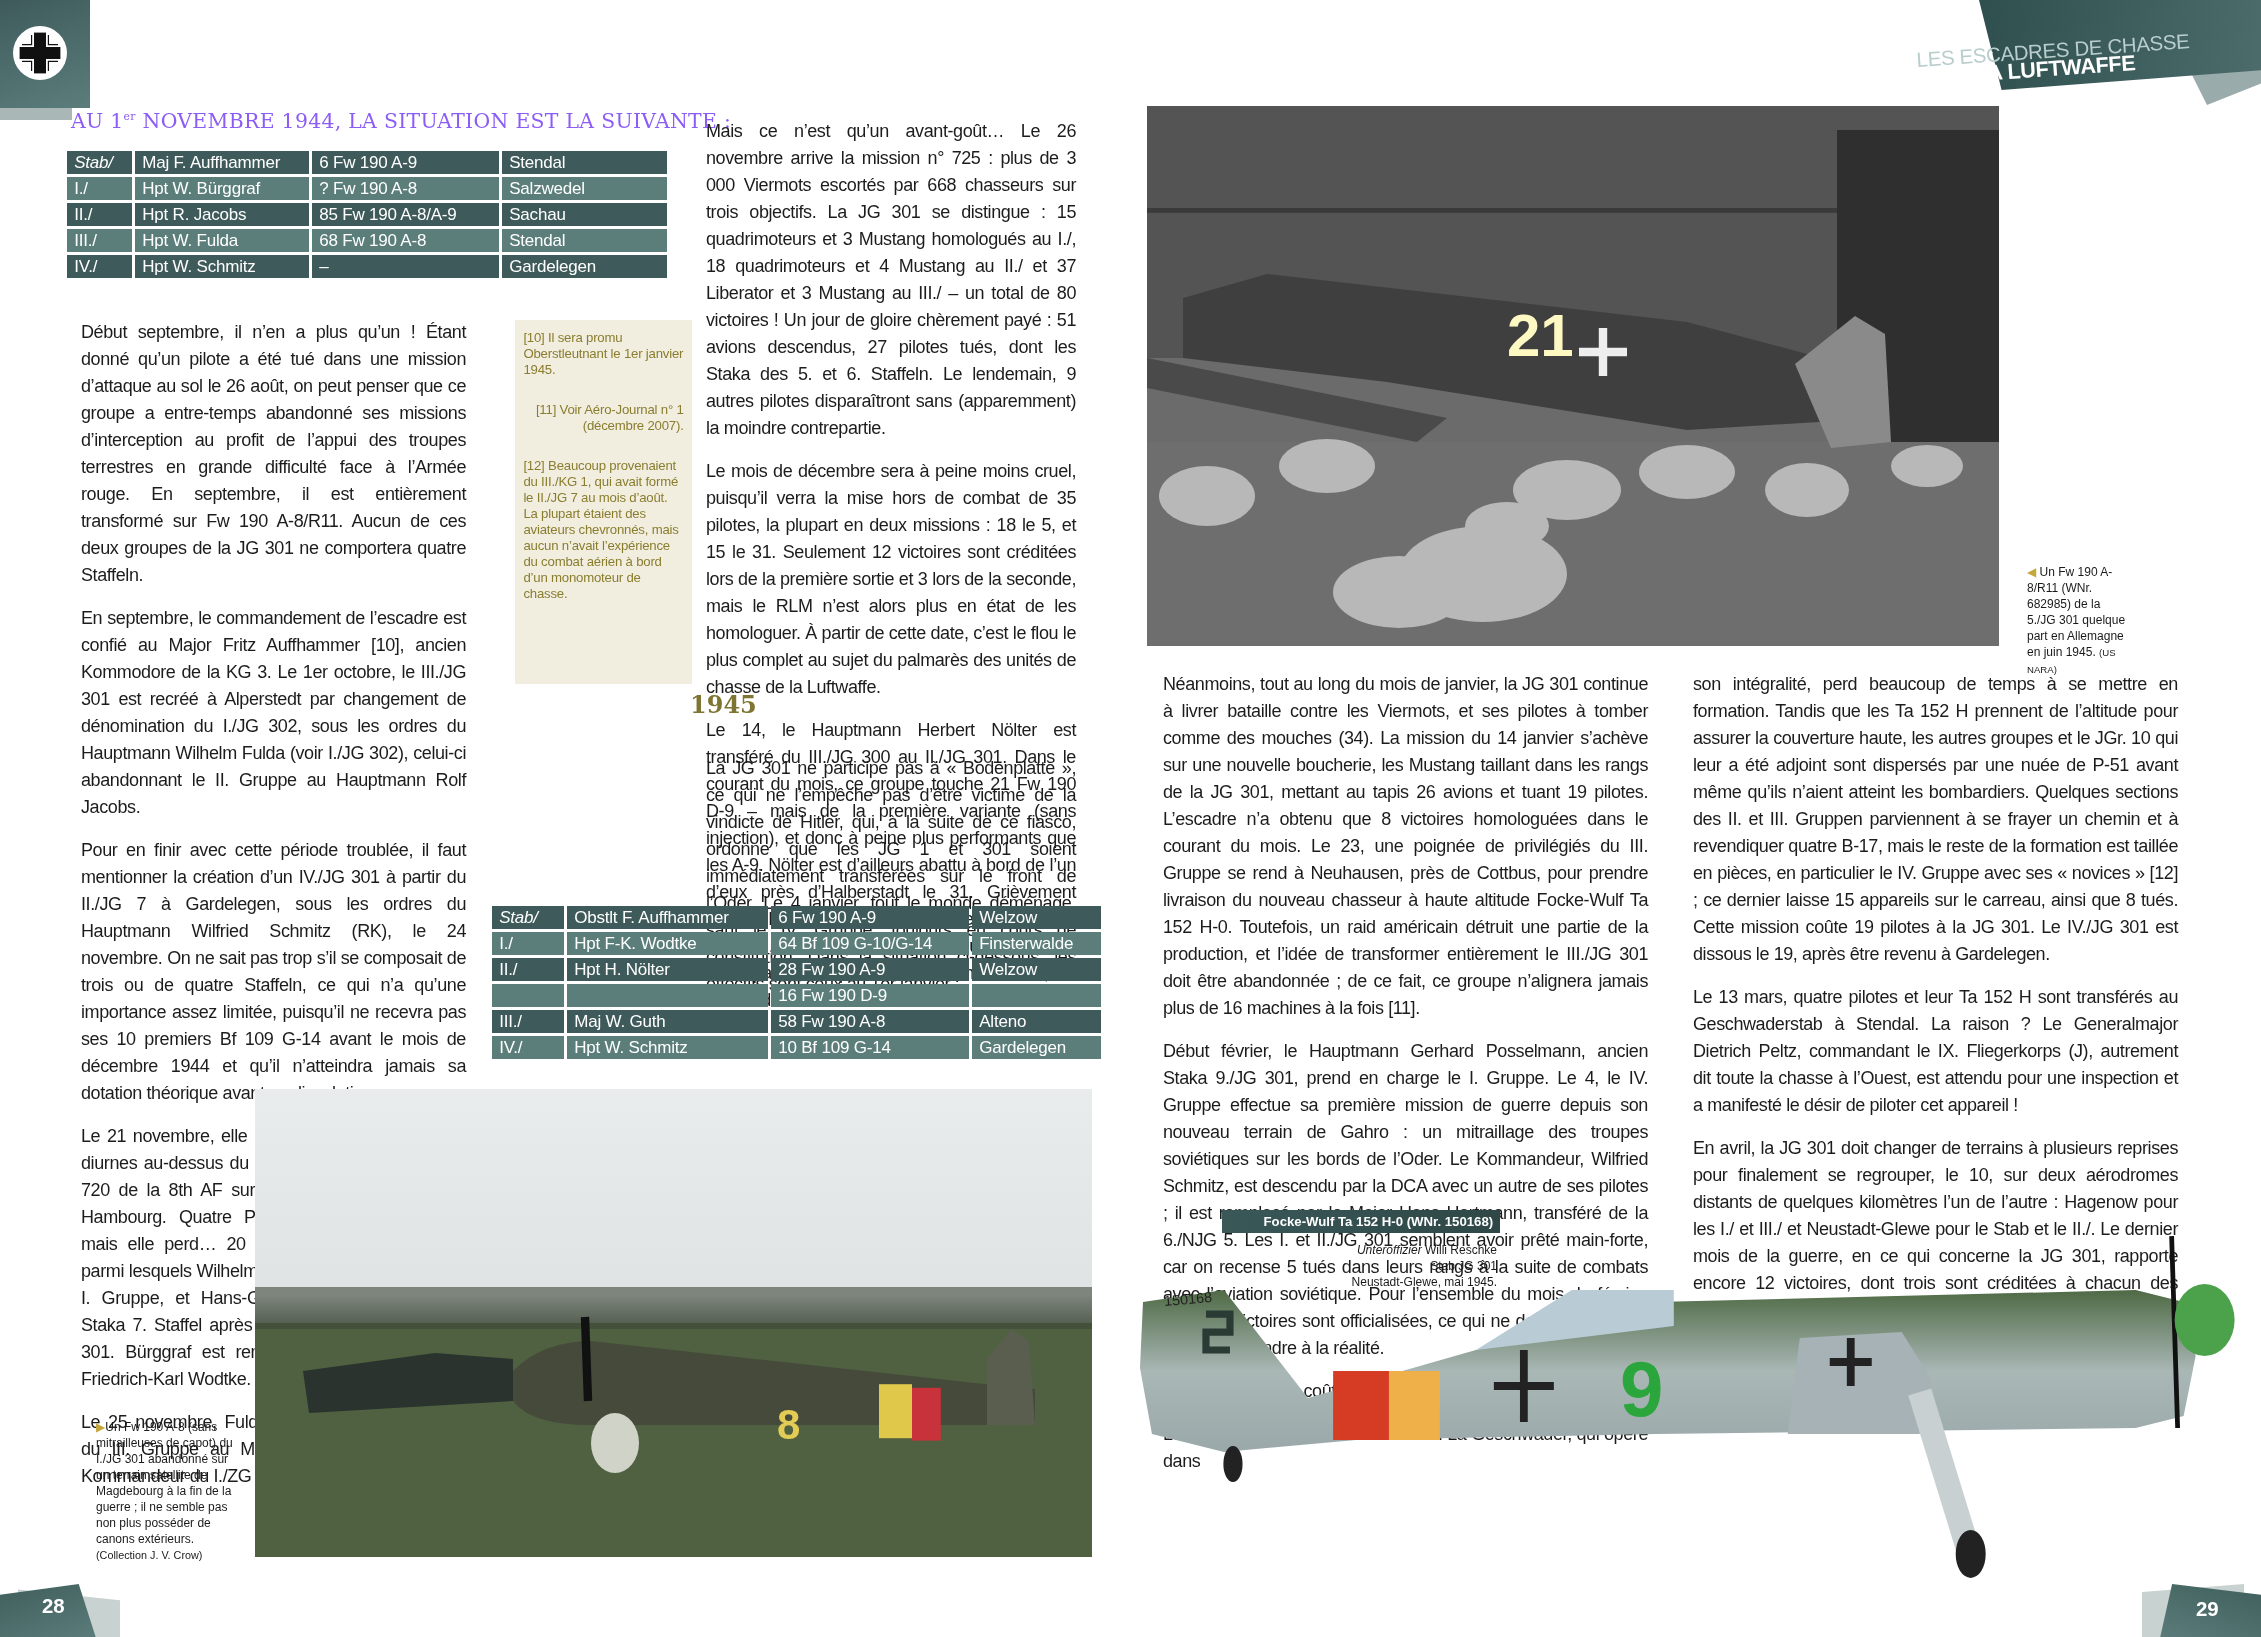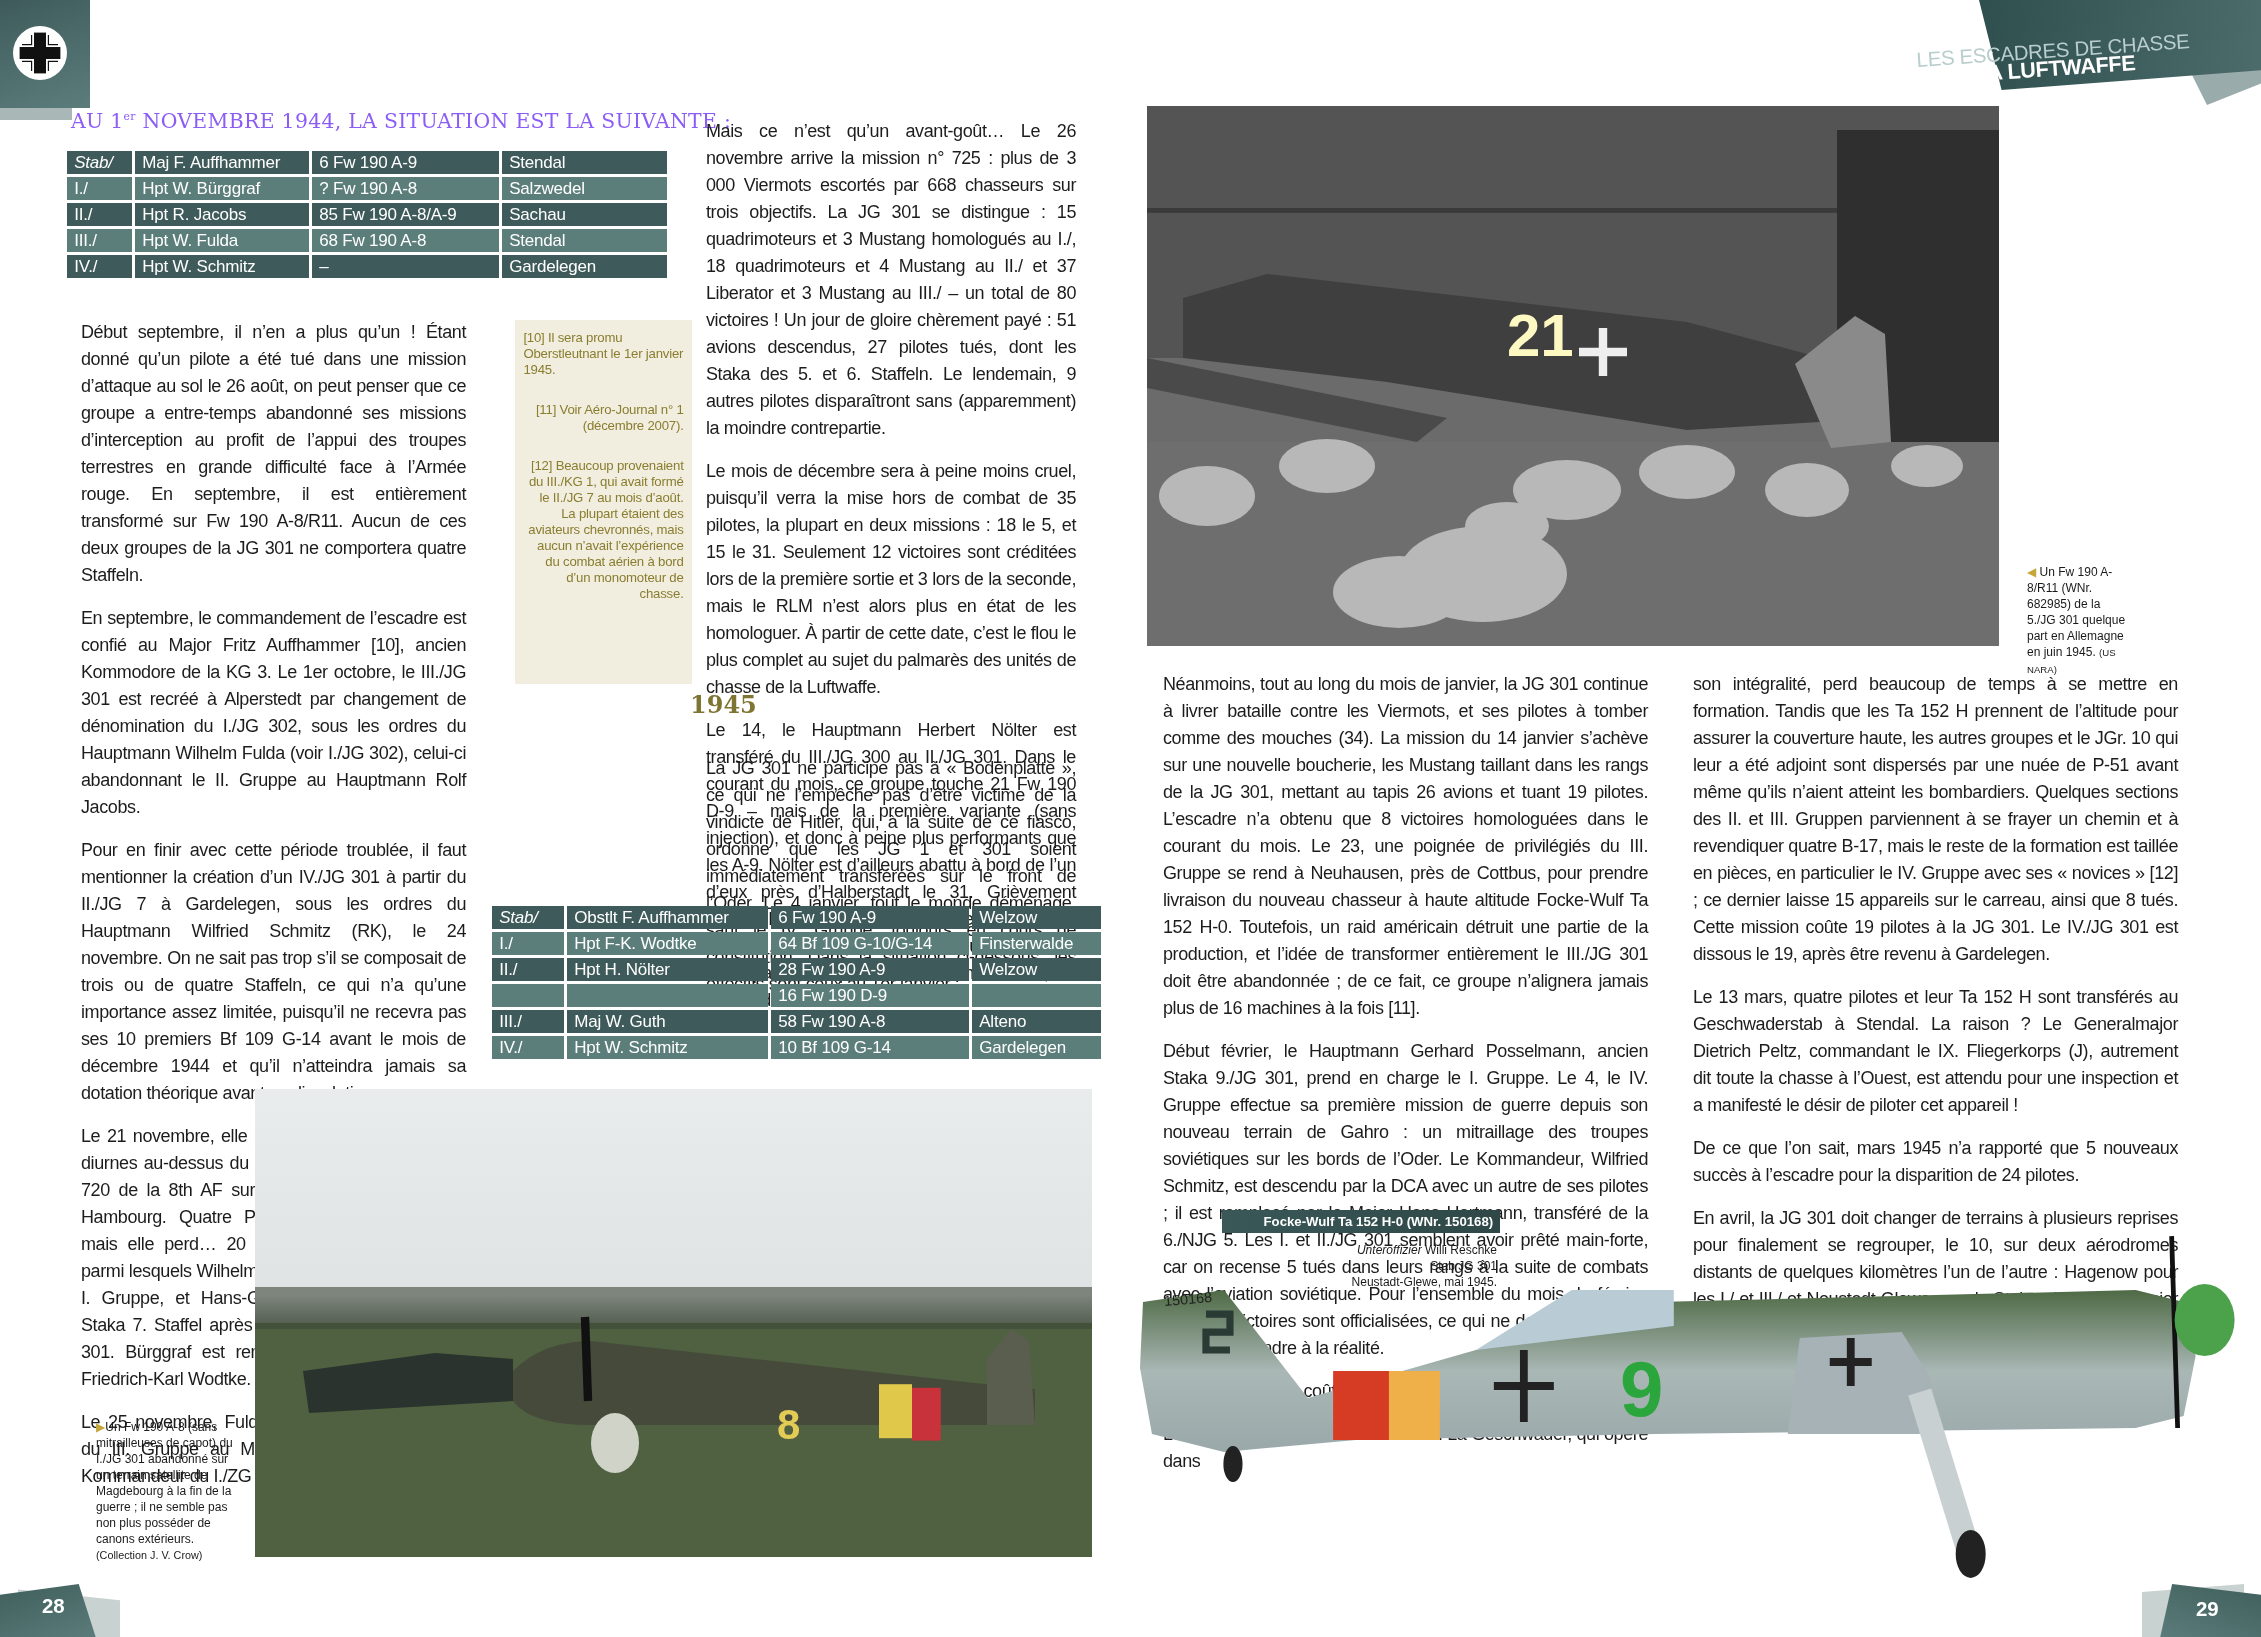--- a/index.html
+++ b/index.html
@@ -104,21 +104,21 @@
     <p>Début septembre, il n’en a plus qu’un ! Étant donné qu’un pilote a été tué dans une mission d’attaque au sol le 26 août, on peut penser que ce groupe a entre-temps abandonné ses missions d’interception au profit de l’appui des troupes terrestres en grande difficulté face à l’Armée rouge. En septembre, il est entièrement transformé sur Fw 190 A-8/R11. Aucun de ces deux groupes de la JG 301 ne comportera quatre Staffeln.</p>
     <p>En septembre, le commandement de l’escadre est confié au Major Fritz Auffhammer [10], ancien Kommodore de la KG 3. Le 1er octobre, le III./JG 301 est recréé à Alperstedt par changement de dénomination du I./JG 302, sous les ordres du Hauptmann Wilhelm Fulda (voir I./JG 302), celui-ci abandonnant le II. Gruppe au Hauptmann Rolf Jacobs.</p>
     <p>Pour en finir avec cette période troublée, il faut mentionner la création d’un IV./JG 301 à partir du II./JG 7 à Gardelegen, sous les ordres du Hauptmann Wilfried Schmitz (RK), le 24 novembre. On ne sait pas trop s’il se composait de trois ou de quatre Staffeln, ce qui n’a qu’une importance assez limitée, puisqu’il ne recevra pas ses 10 premiers Bf 109 G-14 avant le mois de décembre 1944 et qu’il n’atteindra jamais sa dotation théorique avant sa dissolution.</p>
     <p>Le 21 novembre, elle renoue avec les opérations diurnes au-dessus du Reich lors de la mission n° 720 de la 8th AF sur Merseburg, Osnabrück et Hambourg. Quatre P-51 lui sont homologués, mais elle perd… 20 avions et 12 pilotes tués, parmi lesquels Wilhelm Bürggraf, Kommandeur du I. Gruppe, et Hans-Georg Kretschmer, devenu Staka 7. Staffel après la dissolution de la 10./JG 301. Bürggraf est remplacé par le Hauptmann Friedrich-Karl Wodtke.</p>
     <p>Le 25 novembre, Fulda cède le commandement du III. Gruppe au Major Werner Guth, ancien Kommandeur du I./ZG 26.</p>
   </div>
 
 <div class="abs footnotes" style="left:515px;top:320px;width:177px;height:364px;">
   <p style="text-align:left;"><span>[10]</span> <span>Il sera promu Oberstleutnant le 1er janvier 1945.</span></p>
   <p style="text-align:right;"><span>[11]</span> <span>Voir Aéro-Journal n° 1 (décembre 2007).</span></p>
-  <p style="text-align:right;"><span>[12]</span> <span>Beaucoup provenaient du III./KG 1, qui avait formé le II./JG 7 au mois d’août. La plupart étaient des aviateurs chevronnés, mais aucun n’avait l’expérience du combat aérien à bord d’un monomoteur de chasse.</span></p>
+  <p style=""><span>[12]</span> <span>Beaucoup provenaient du III./KG 1, qui avait formé le II./JG 7 au mois d’août. La plupart étaient des aviateurs chevronnés, mais aucun n’avait l’expérience du combat aérien à bord d’un monomoteur de chasse.</span></p>
 </div>
 
 <div class="abs body-text" style="left:690px;top:102px;width:402px;" id="lp-col2">
     <p>Mais ce n’est qu’un avant-goût… Le 26 novembre arrive la mission n° 725 : plus de 3 000 Viermots escortés par 668 chasseurs sur trois objectifs. La JG 301 se distingue : 15 quadrimoteurs et 3 Mustang homologués au I./, 18 quadrimoteurs et 4 Mustang au II./ et 37 Liberator et 3 Mustang au III./ – un total de 80 victoires ! Un jour de gloire chèrement payé : 51 avions descendus, 27 pilotes tués, dont les Staka des 5. et 6. Staffeln. Le lendemain, 9 autres pilotes disparaîtront sans (apparemment) la moindre contrepartie.</p>
     <p>Le mois de décembre sera à peine moins cruel, puisqu’il verra la mise hors de combat de 35 pilotes, la plupart en deux missions : 18 le 5, et 15 le 31. Seulement 12 victoires sont créditées lors de la première sortie et 3 lors de la seconde, mais le RLM n’est alors plus en état de les homologuer. À partir de cette date, c’est le flou le plus complet au sujet du palmarès des unités de chasse de la Luftwaffe.</p>
     <p>Le 14, le Hauptmann Herbert Nölter est transféré du III./JG 300 au II./JG 301. Dans le courant du mois, ce groupe touche 21 Fw 190 D-9 – mais de la première variante (sans injection), et donc à peine plus performants que les A-9. Nölter est d’ailleurs abattu à bord de l’un d’eux près d’Halberstadt le 31. Grièvement blessé, il décédera de ses blessures à l’hôpital le 13 mai 1945. Il n’est remplacé que le 13 avril 1944 par le Hauptmann Roderich Cescotti, un ancien de la KG 26.</p>
   </div>
 
 <div class="abs heading-1945" style="left:690px;top:690px;">1945</div>
 
@@ -230,21 +230,20 @@
 
 <div class="abs body-text" style="left:1147px;top:655px;width:517px;" id="rp-col1">
     <p>Néanmoins, tout au long du mois de janvier, la JG 301 continue à livrer bataille contre les Viermots, et ses pilotes à tomber comme des mouches (34). La mission du 14 janvier s’achève sur une nouvelle boucherie, les Mustang taillant dans les rangs de la JG 301, mettant au tapis 26 avions et tuant 19 pilotes. L’escadre n’a obtenu que 8 victoires homologuées dans le courant du mois. Le 23, une poignée de privilégiés du III. Gruppe se rend à Neuhausen, près de Cottbus, pour prendre livraison du nouveau chasseur à haute altitude Focke-Wulf Ta 152 H-0. Toutefois, un raid américain détruit une partie de la production, et l’idée de transformer entièrement le III./JG 301 doit être abandonnée ; de ce fait, ce groupe n’alignera jamais plus de 16 machines à la fois [11].</p>
     <p>Début février, le Hauptmann Gerhard Posselmann, ancien Staka 9./JG 301, prend en charge le I. Gruppe. Le 4, le IV. Gruppe effectue sa première mission de guerre depuis son nouveau terrain de Gahro : un mitraillage des troupes soviétiques sur les bords de l’Oder. Le Kommandeur, Wilfried Schmitz, est descendu par la DCA avec un autre de ses pilotes ; il est remplacé par le Major Hans Hartmann, transféré de la 6./NJG 5. Les I. et II./JG 301 semblent avoir prêté main-forte, car on recense 5 tués dans leurs rangs à la suite de combats avec l’aviation soviétique. Pour l’ensemble du mois de février, seules 3 victoires sont officialisées, ce qui ne doit certainement pas correspondre à la réalité.</p>
     <p>Le mois de février coûte 26 pilotes à la JG 301.</p>
     <p>Le 2 mars voit une autre hécatombe. La Geschwader, qui opère dans</p>
   </div>
 <div class="abs body-text" style="left:1677px;top:655px;width:517px;" id="rp-col2">
     <p>son intégralité, perd beaucoup de temps à se mettre en formation. Tandis que les Ta 152 H prennent de l’altitude pour assurer la couverture haute, les autres groupes et le JGr. 10 qui leur a été adjoint sont dispersés par une nuée de P-51 avant même qu’ils n’aient atteint les bombardiers. Quelques sections des II. et III. Gruppen parviennent à se frayer un chemin et à revendiquer quatre B-17, mais le reste de la formation est taillée en pièces, en particulier le IV. Gruppe avec ses « novices » [12] ; ce dernier laisse 15 appareils sur le carreau, ainsi que 8 tués. Cette mission coûte 19 pilotes à la JG 301. Le IV./JG 301 est dissous le 19, après être revenu à Gardelegen.</p>
     <p>Le 13 mars, quatre pilotes et leur Ta 152 H sont transférés au Geschwaderstab à Stendal. La raison ? Le Generalmajor Dietrich Peltz, commandant le IX. Fliegerkorps (J), autrement dit toute la chasse à l’Ouest, est attendu pour une inspection et a manifesté le désir de piloter cet appareil !</p>
-    <p>De ce que l’on sait, mars 1945 n’a rapporté que 5 nouveaux succès à l’escadre pour la disparition de 24 pilotes.</p>
     <p>En avril, la JG 301 doit changer de terrains à plusieurs reprises pour finalement se regrouper, le 10, sur deux aérodromes distants de quelques kilomètres l’un de l’autre : Hagenow pour les I./ et III./ et Neustadt-Glewe pour le Stab et le II./. Le dernier mois de la guerre, en ce qui concerne la JG 301, rapporte encore 12 victoires, dont trois sont créditées à chacun des Oberfeldwebel Walter Loos et Willi Reschke, notamment deux Yak-9 au-dessus de Berlin, le 24 :</p>
   </div>
 
 <div class="abs profile-label" style="left:1222px;top:1210px;width:264px;">Focke-Wulf Ta 152 H-0 (WNr. 150168)</div>
 <div class="abs caption" style="left:1260px;top:1242px;width:237px;text-align:right;font-size:12px;">
   <i>Unteroffizier</i><span> Willi Reschke</span><br>
   <span>Stab JG 301</span><br>
   <span>Neustadt-Glewe, mai 1945.</span>
 </div>
 

